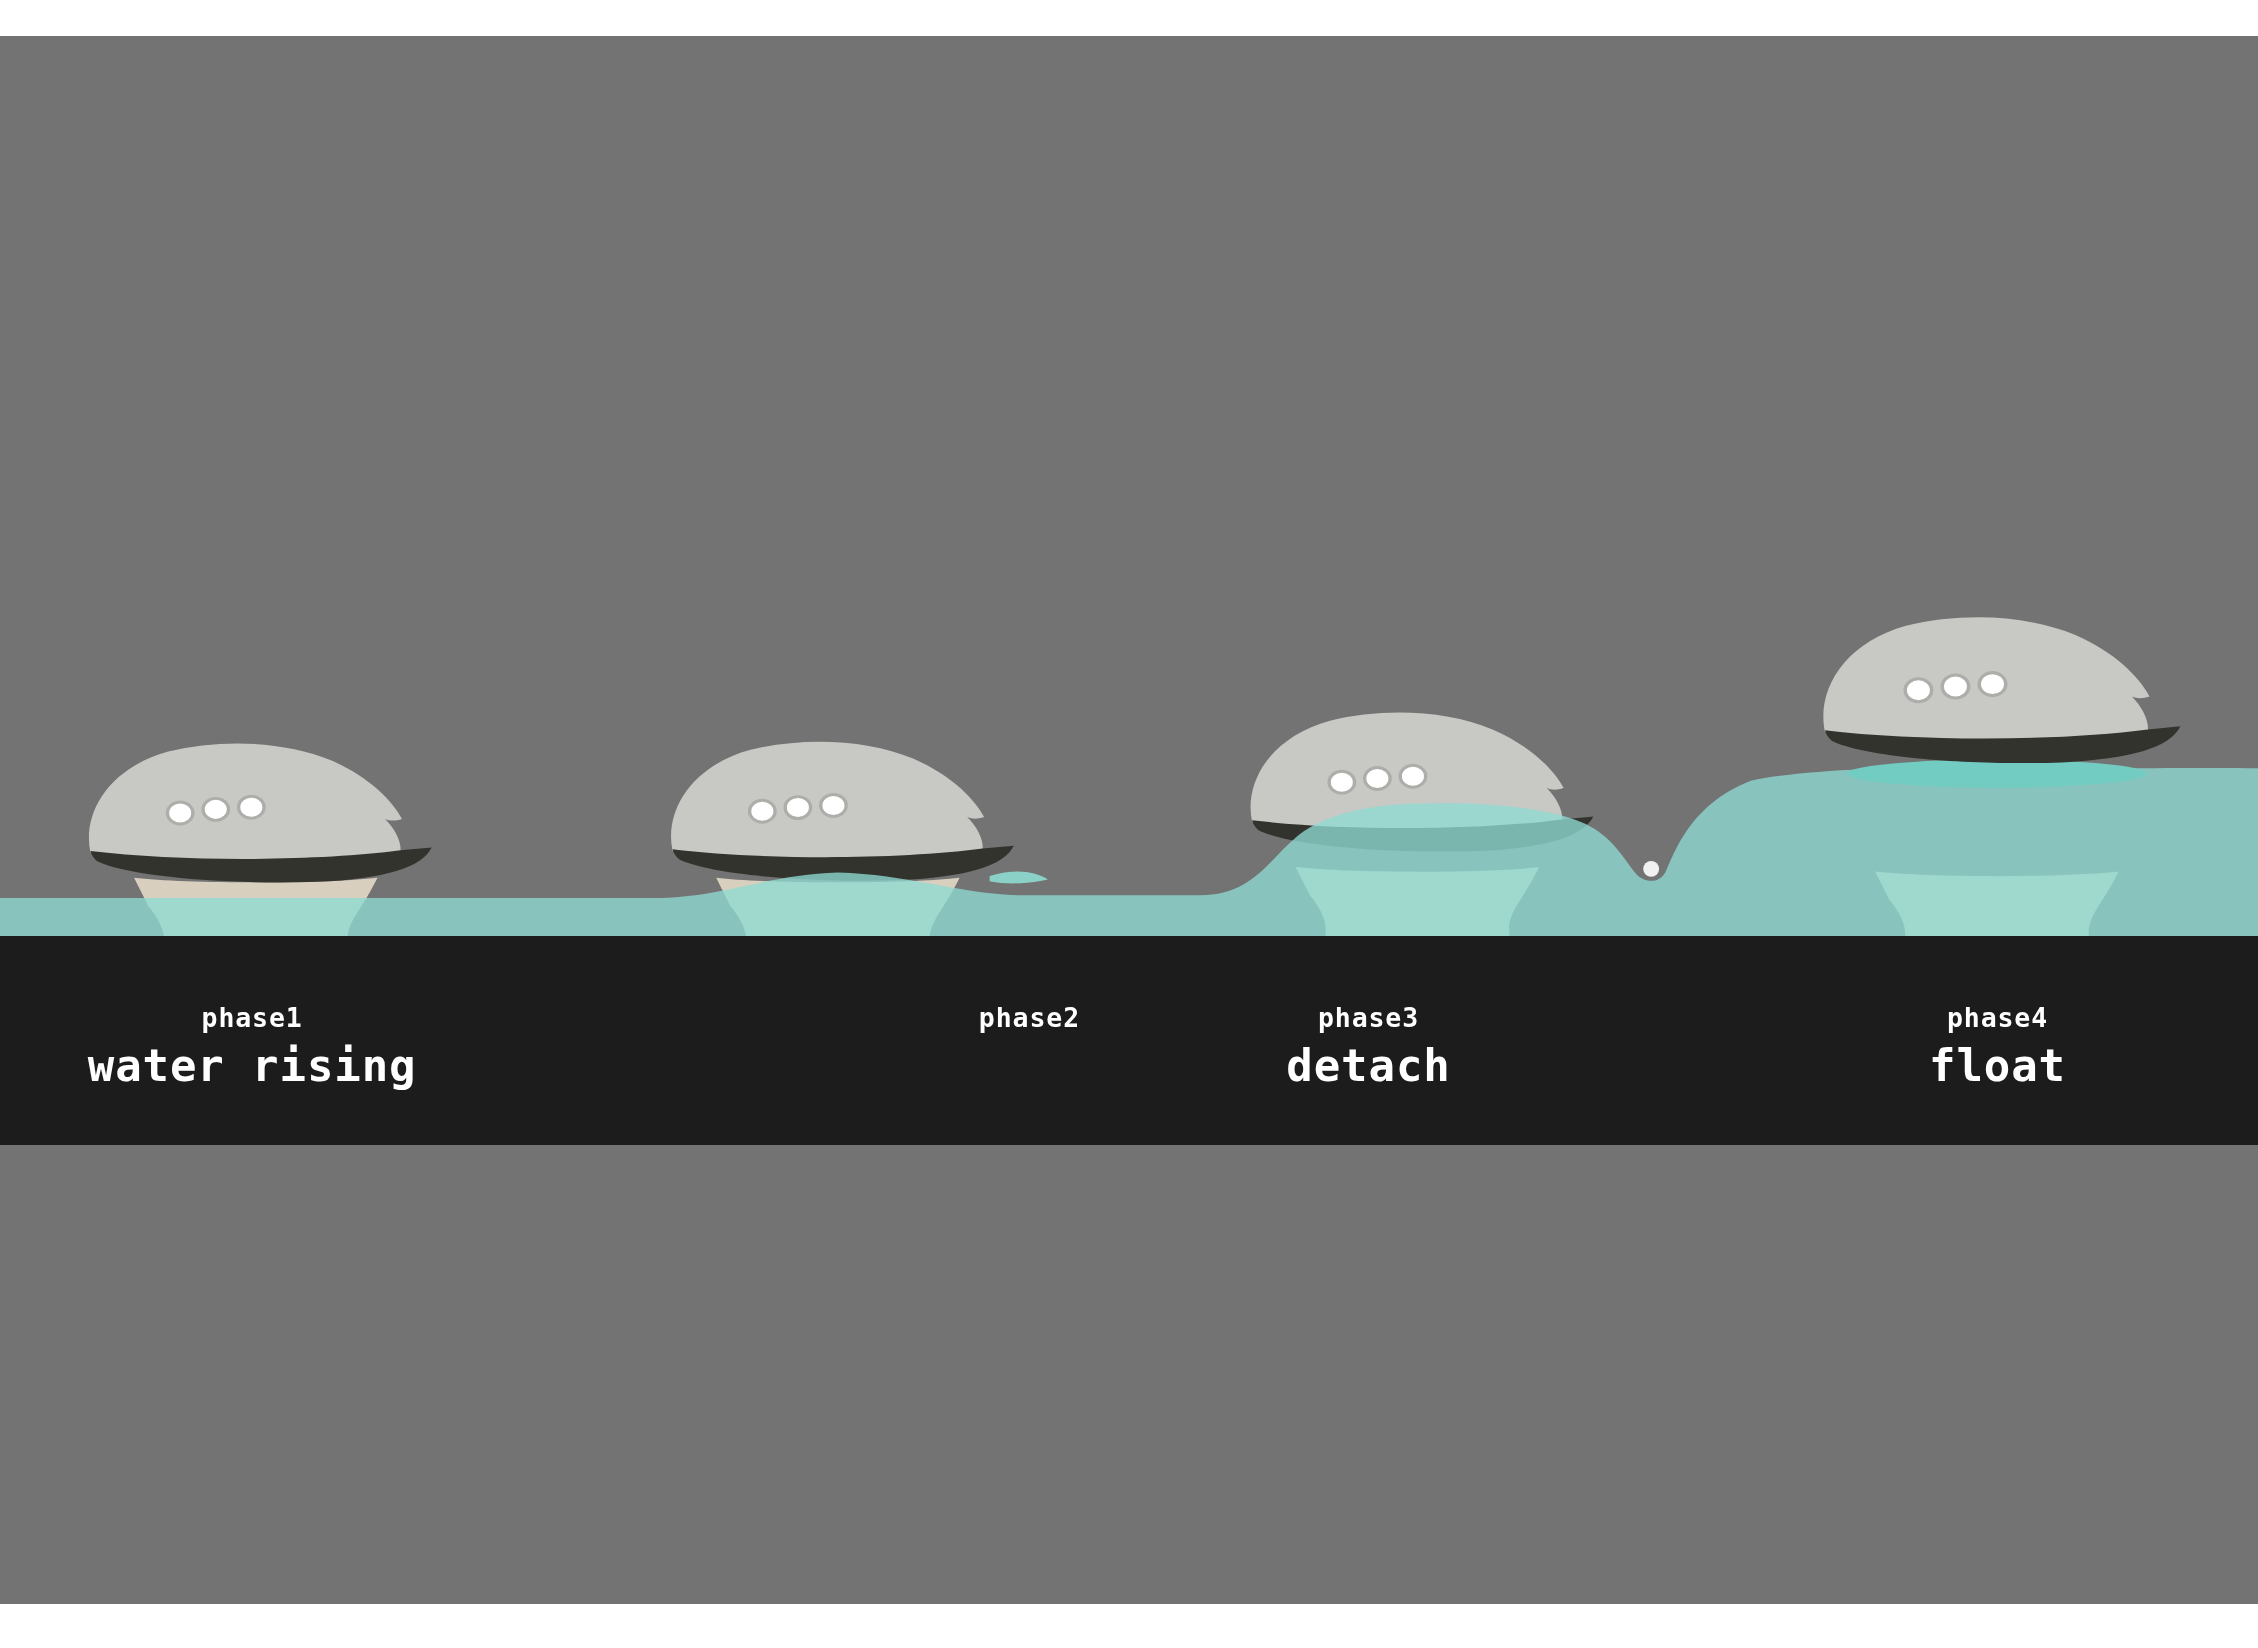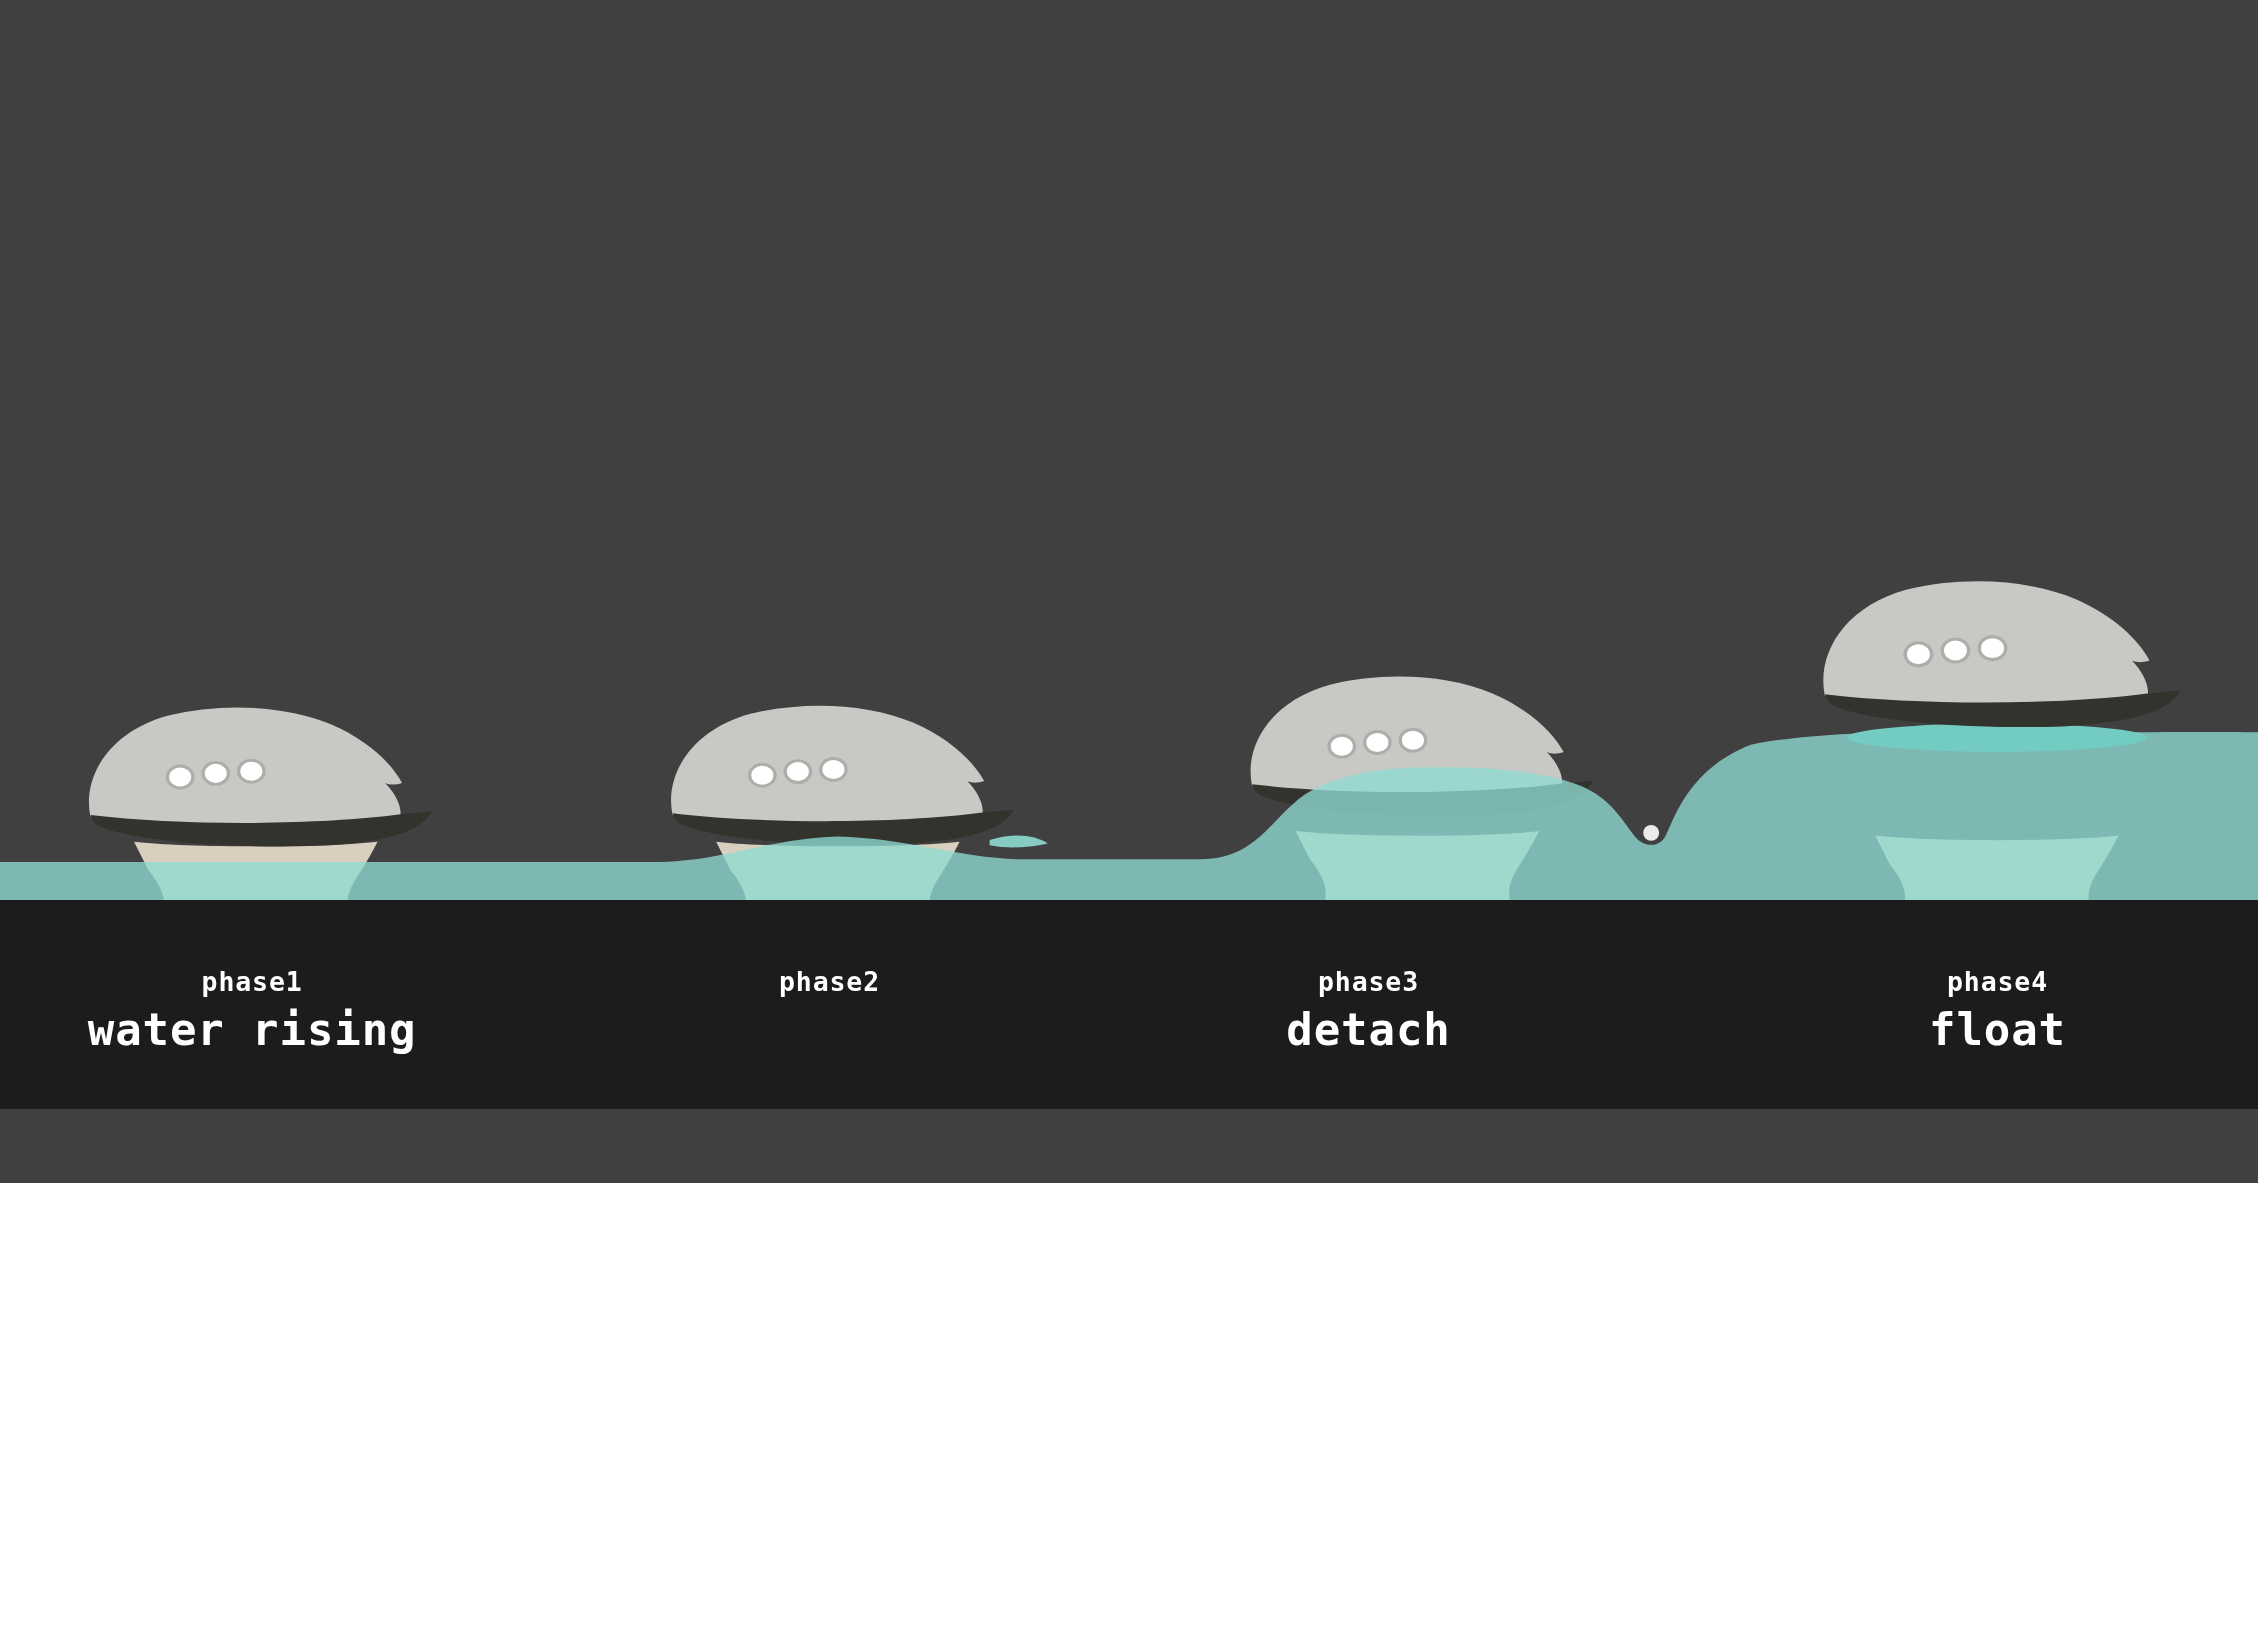--- a/index.html
+++ b/index.html
@@ -1,22 +1,23 @@
 <!DOCTYPE html>
 <html style="font-size:14px"><head>
 <meta charset="utf-8">
 <style>
   html, body { margin: 0; padding: 0; background: #ffffff; }
   .stage {
     position: relative;
     width: 2258px;
-    height: 1183px;
-    background: #404040;
+    height: 1568px;
+    background: #737373;
     overflow: hidden;
     font-family: "DejaVu Sans Mono", "Liberation Mono", monospace;
+    margin-top: 36px;
   }
   .scene-svg { position: absolute; left: 0; top: 0; }
   .band {
     position: absolute;
     left: 0;
     top: 900px;
     width: 2258px;
     height: 209px;
     background: #1c1c1c;
   }
@@ -35,21 +36,21 @@
     line-height: 1;
   }
   .phase-caption {
     font-weight: bold;
     font-size: 44px;
     letter-spacing: 0.9px;
     line-height: 1;
     margin-top: 12.4px;
   }
   .phase-1 { left: -12.4px; }
-  .phase-2 { left: 565px; }
+  .phase-2 { left: 551px; text-align: right; }
   .phase-3 { left: 1104px; text-align: center; }
   .phase-4 { left: 1733px; }
 </style>
 </head>
 <body>
 
 <div class="stage">
 
   <svg class="scene-svg" width="2258" height="1649" viewBox="0 0 2560 1869">
     <defs>

